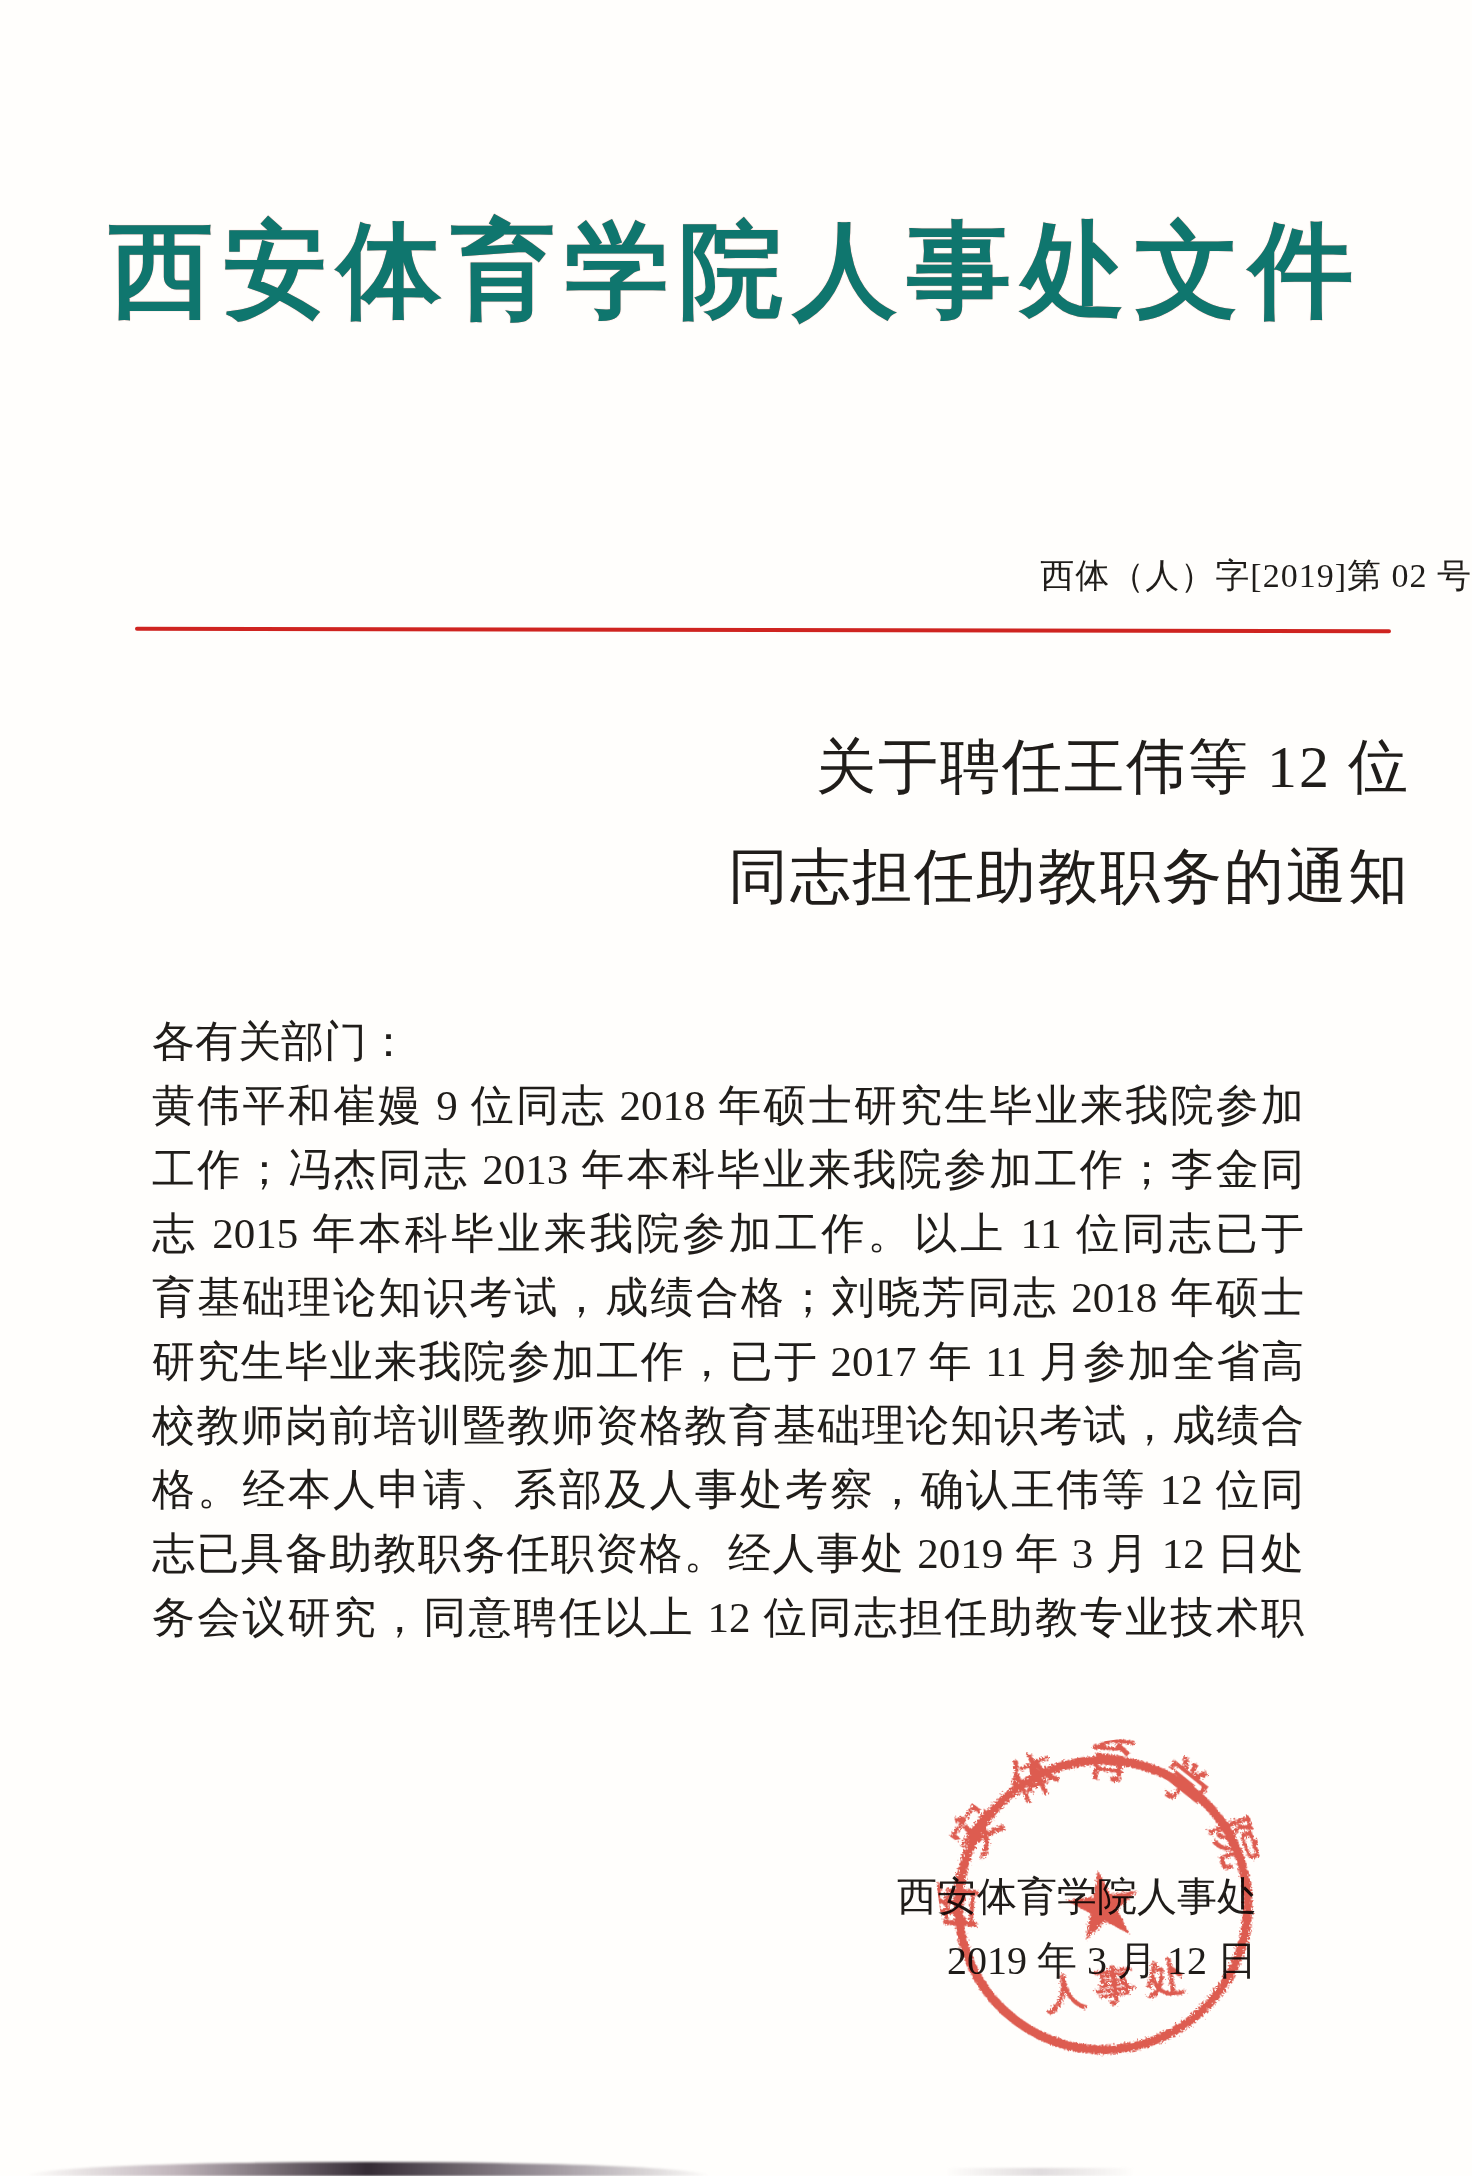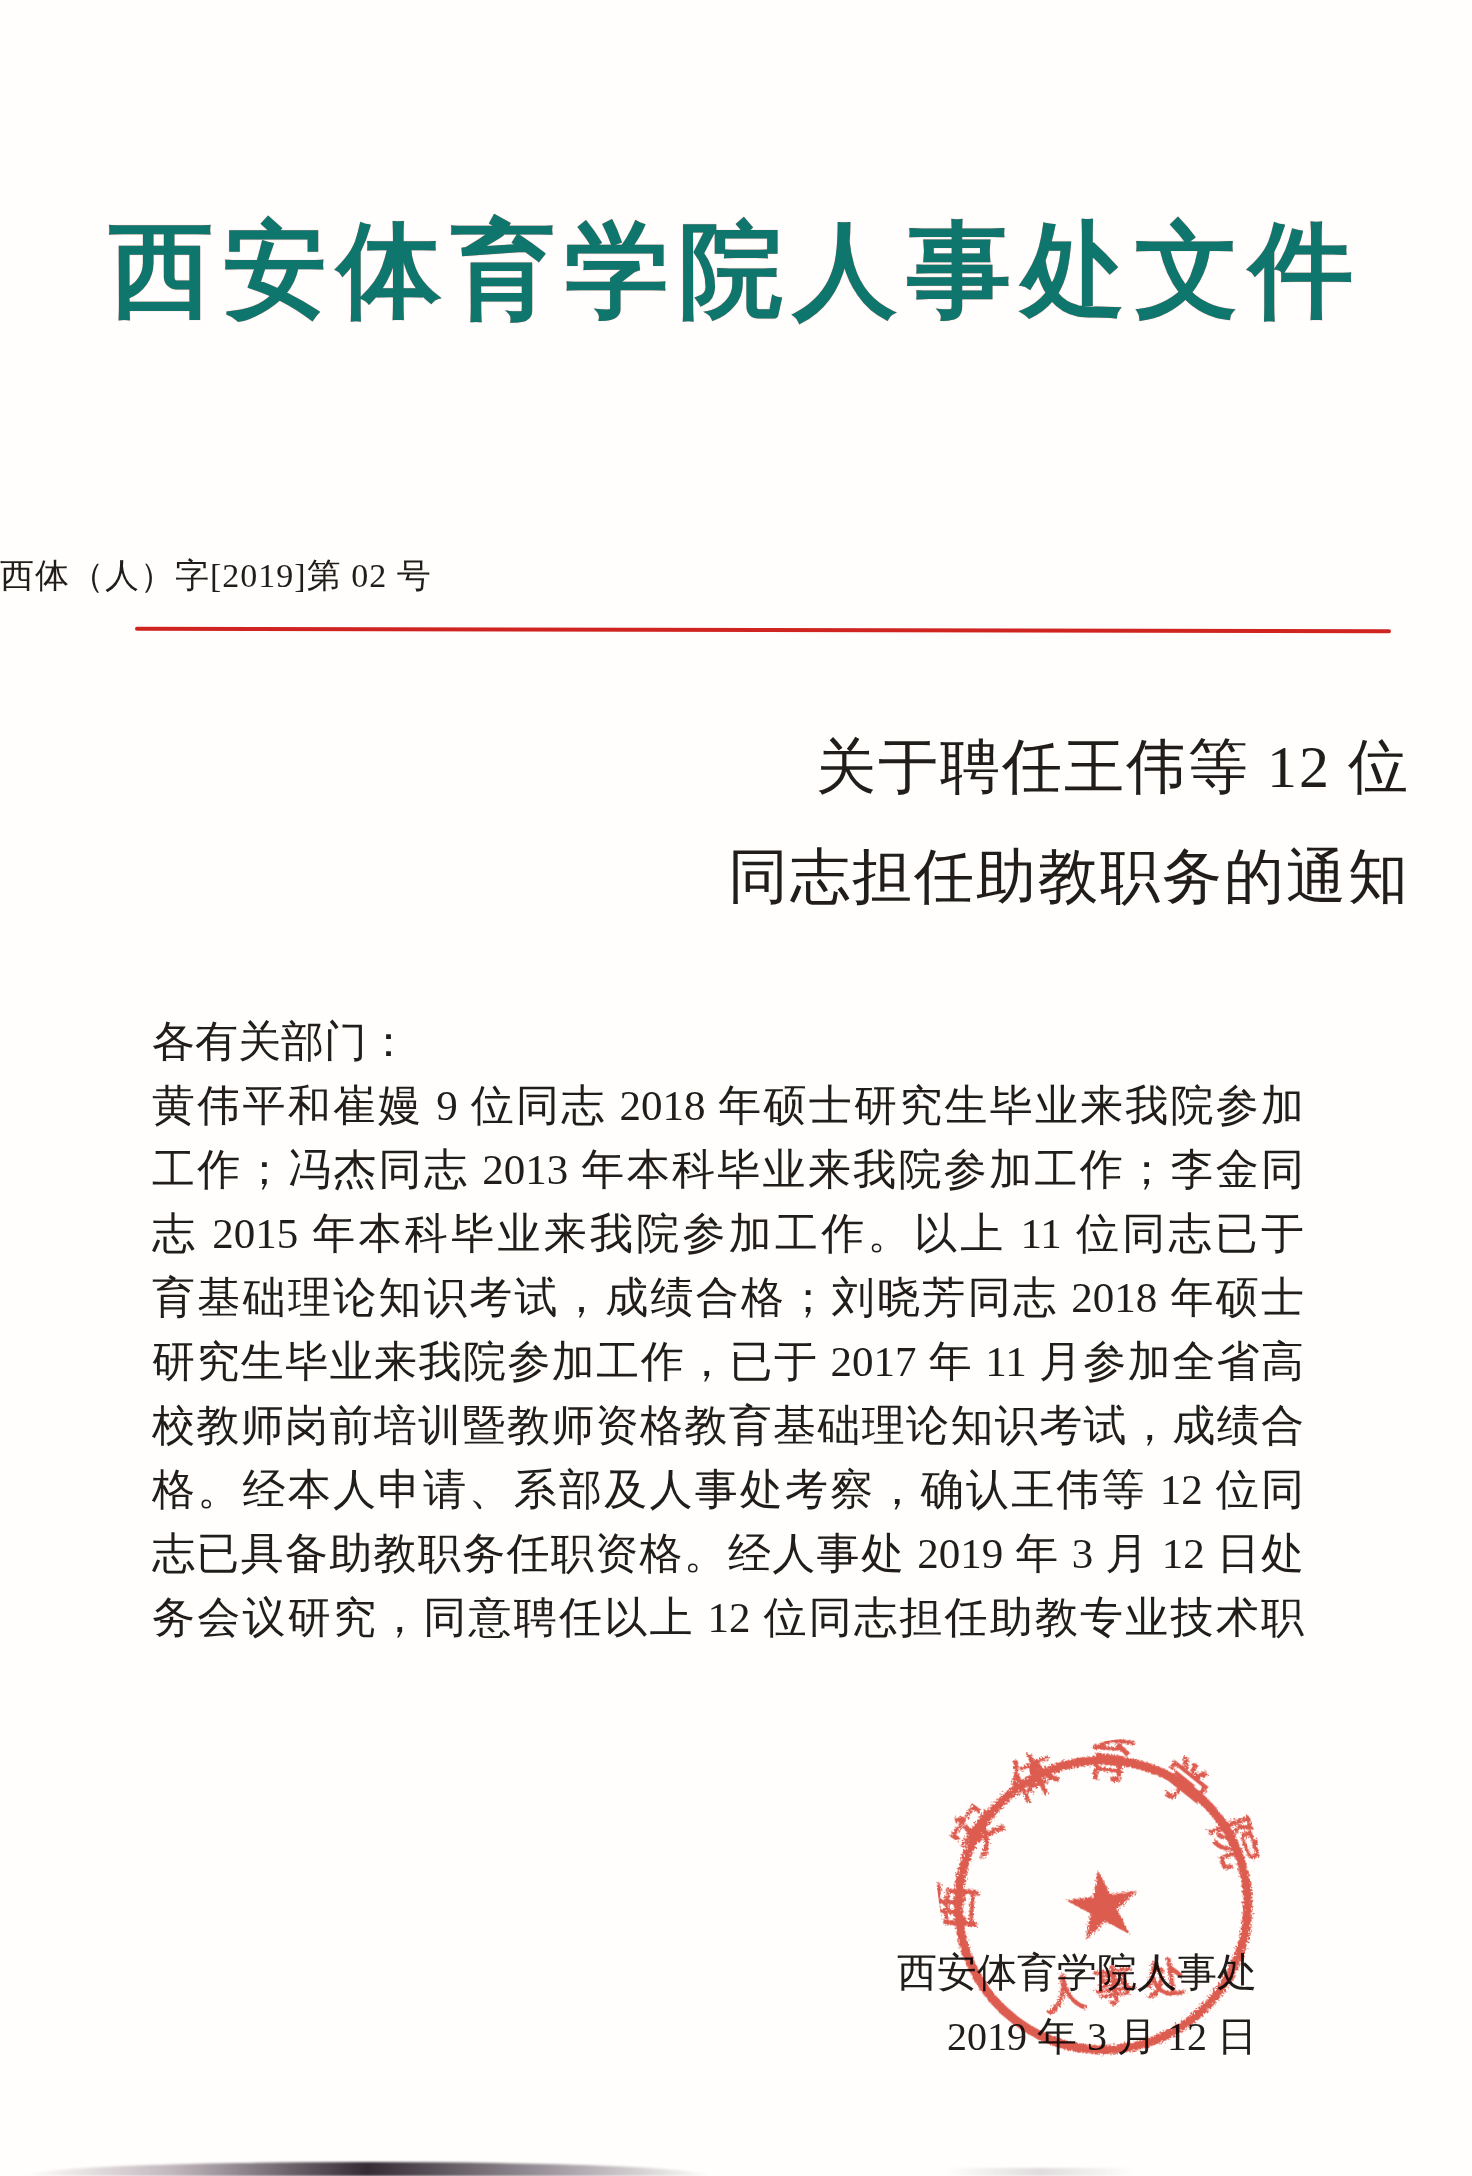--- a/index.html
+++ b/index.html
@@ -20,21 +20,21 @@
     font-size:104px;font-weight:bold;
     letter-spacing:10px;
     color:#0f766e;
     line-height:150px;
     text-shadow:0 0 1px rgba(229,40,30,.55);
     white-space:nowrap;
   }
   
   .doc-number{
     position:absolute;top:548px;left:0;width:1472px;
-    text-align:left;
+    text-align:right;
     font-size:34px;letter-spacing:1px;
     line-height:56px;
     white-space:nowrap;
   }
   
   .red-rule{
     position:absolute;top:628px;left:135px;width:1256px;height:4px;
     background:#cf2420;
     transform:rotate(0.12deg);
     border-radius:2px;
@@ -63,21 +63,21 @@
   .body-line.no-stretch{
     text-align:left;
     text-align-last:left;
   }
   .body-line.first-indent{
     padding-left:172px;
     width:980px;
   }
   
   .sign-block{
-    position:absolute;top:1941px;right:215px;
+    position:absolute;top:1865px;right:215px;
     text-align:right;
     font-size:40px;
     line-height:64px;
     white-space:nowrap;
     margin-left:12px;
   }
   
   .seal{
     position:absolute;left:941px;top:1743px;
     width:324px;height:324px;

